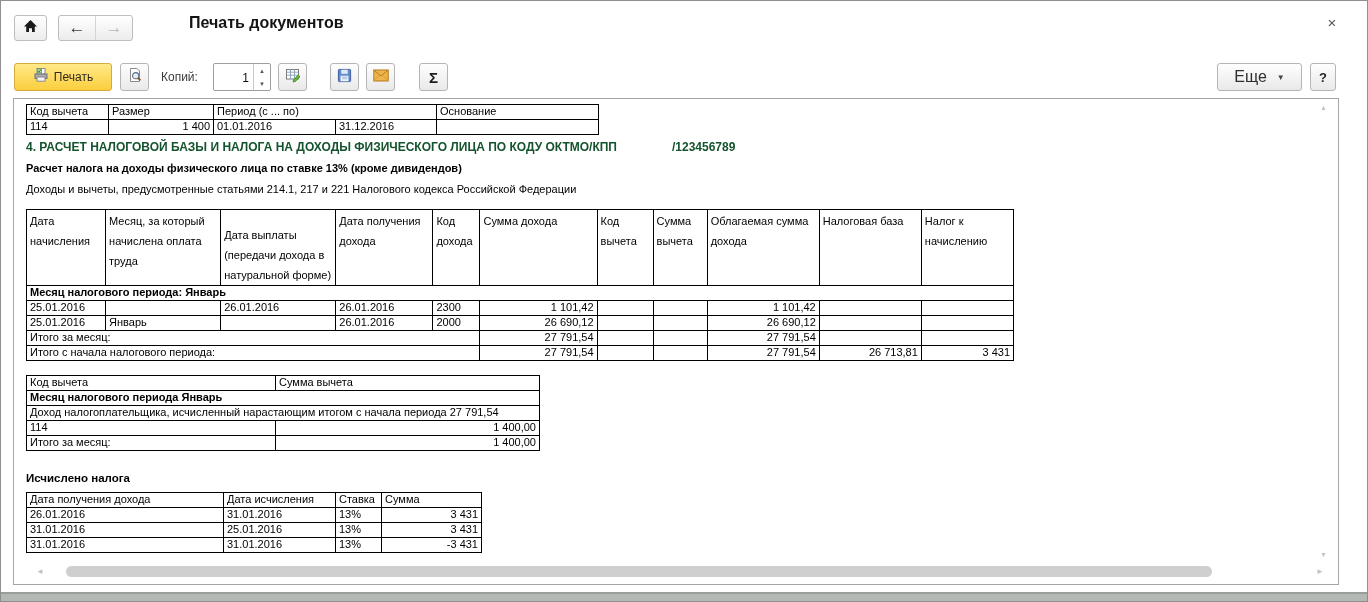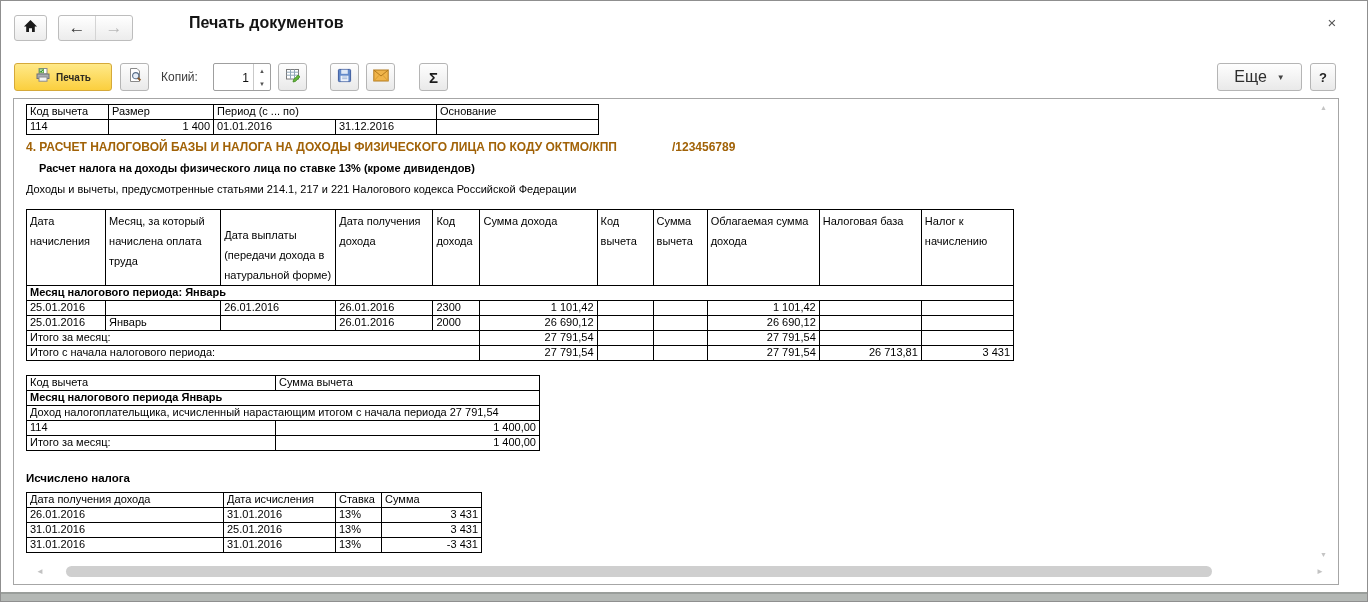--- a/index.html
+++ b/index.html
@@ -26,21 +26,21 @@
   .btn-close { position:absolute; left:1321px; top:11px; width:20px; height:20px;
           display:flex; align-items:center; justify-content:center; font-size:15px;
           color:#555; cursor:pointer; }
 
   
   .tbtn { position:absolute; top:62px; height:28px; display:flex; align-items:center;
           justify-content:center; border:1px solid #b5b5b5; border-radius:3px;
           background:linear-gradient(#fefefe,#e9e9e9); cursor:pointer; }
   .btn-print { left:13px; width:98px; border:1px solid #d5a93a;
           background:linear-gradient(#ffe989,#fbcf3e); }
-  .btn-print .lbl { font-size:10px; font-weight:bold; color:#2e2a20; margin-left:5px;text-align:right; }
+  .btn-print .lbl { font-size:12px; font-weight:normal; color:#2e2a20; margin-left:5px;text-align:right; }
   .btn-preview { left:119px; width:29px; }
   .copies-label { position:absolute; left:160px; top:69px; font-size:12px; color:#3b3b3b; }
   .spinner { position:absolute; left:212px; top:62px; width:58px; height:28px;
           border:1px solid #9f9f9f; border-radius:2px; background:#fff; display:flex; }
   .spin-value { flex:1; font-size:12px; color:#111; text-align:right;
           padding:7px 4px 0 0; }
   .spin-arrows { width:17px; border-left:1px solid #c9c9c9; display:flex;
           flex-direction:column; }
   .spin-btn { flex:1; display:flex; align-items:center; justify-content:center;
           font-size:6px; color:#555; cursor:pointer; }
@@ -59,23 +59,23 @@
   .doc-abs { position:absolute; left:12px; white-space:nowrap; }
   .doc-table { border-collapse:collapse; table-layout:fixed;
          font-family:Liberation Sans, sans-serif; font-size:11px; color:#000; }
   .doc-table th, .doc-table td { border:1px solid #000; padding:0 3px;
          text-align:left; font-weight:normal; vertical-align:top; height:15px;
          line-height:13px; overflow:hidden; white-space:nowrap; }
   .income th { white-space:normal; height:62px; line-height:20px; padding-top:1px; }
   .pad-top { padding-top:15px !important; }
   .num { text-align:right !important; }
   .group-row td { font-weight:bold; }
-  .h4-line { top:41px; font-size:12px; font-weight:bold; color:#a16207; }
+  .h4-line { top:41px; font-size:12px; font-weight:bold; color:#14532d; }
   .h4-line .octmo { margin-left:55px; }
-  .rate-line { top:63px; font-size:11px; font-weight:bold;margin-left:13px; }
+  .rate-line { top:63px; font-size:11px; font-weight:bold; }
   .articles-line { top:84px; font-size:11px; }
   .ded-title { top:257px; font-size:11px; }
   .tax-title { top:373px; font-size:11.5px; font-weight:bold; }
 
   
   .hscroll { position:absolute; left:22px; top:466px; width:1288px; height:14px; }
   .hs-arrow { position:absolute; top:2px; font-size:8px; color:#c2c2c2; cursor:pointer; }
   .hs-left { left:0; } .hs-right { right:0; }
   .hs-thumb { position:absolute; left:30px; top:1px; width:1146px; height:11px;
          background:#cfcfcf; border-radius:6px; cursor:pointer; }

